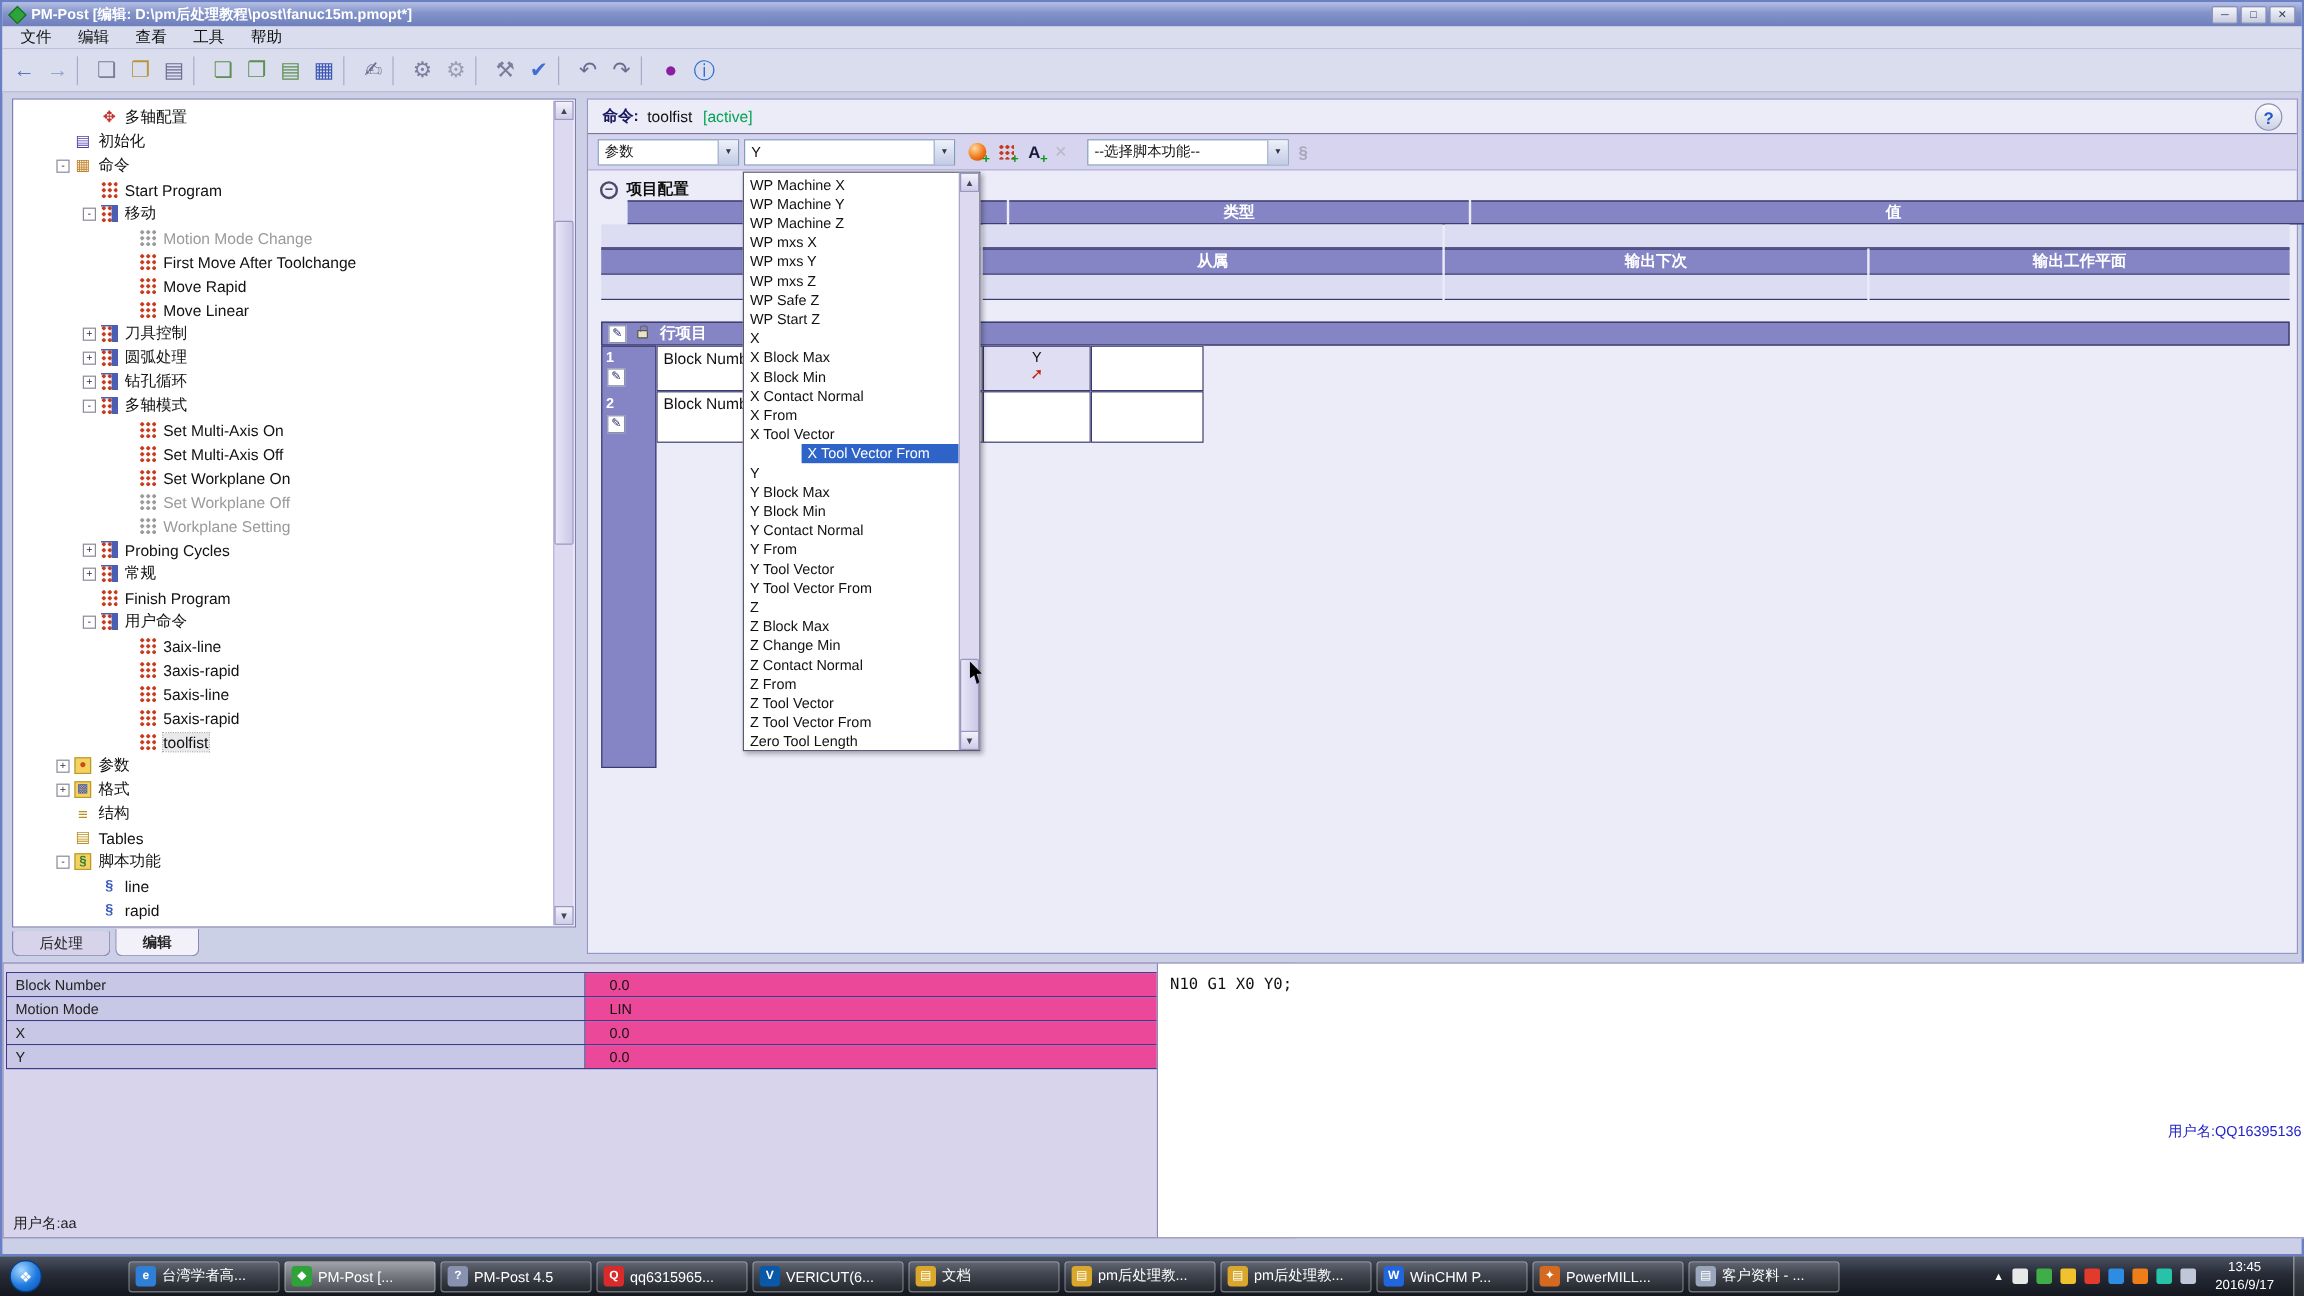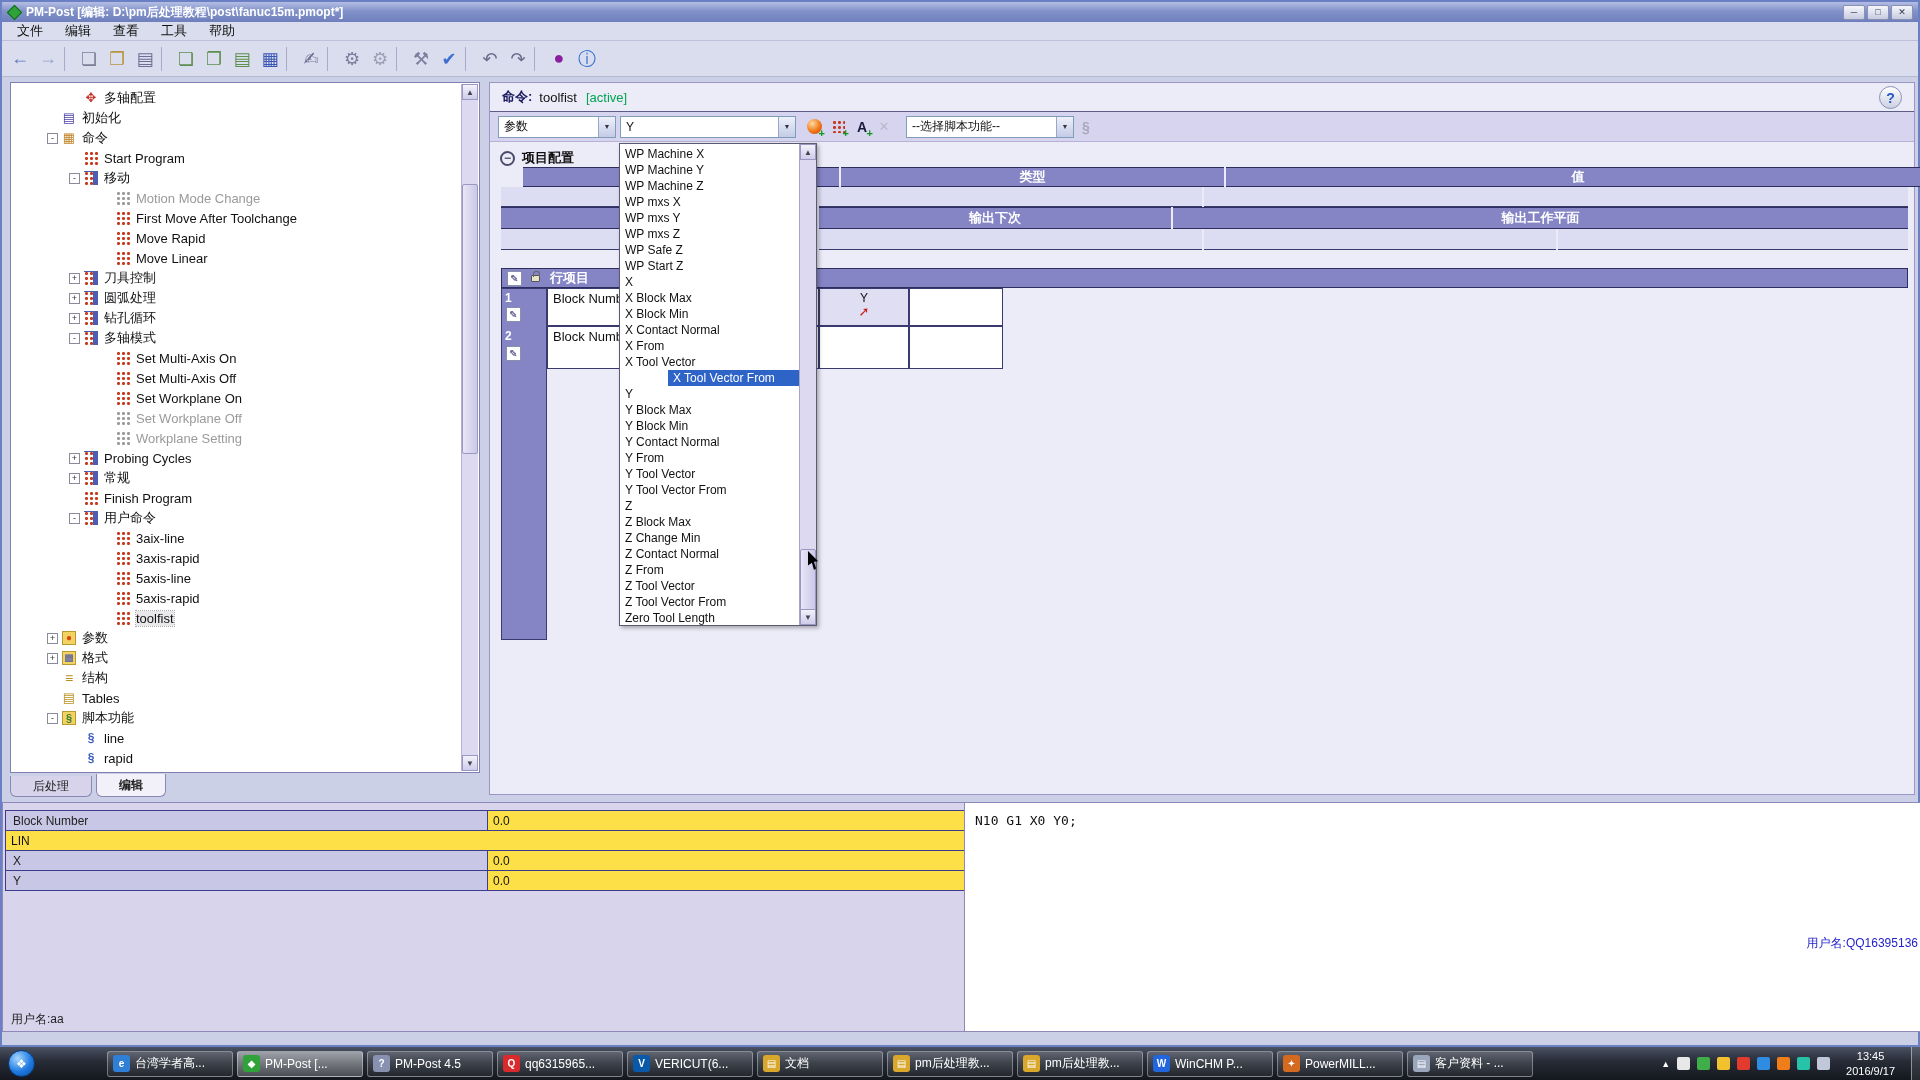--- a/index.html
+++ b/index.html
@@ -120,21 +120,21 @@
   .dscroll .sthumb{top:405px;height:62px;}
   .cursor{position:absolute;left:318px;top:468px;width:13px;height:19px;background:#000;z-index:9;
     clip-path:polygon(0 0,0 76%,30% 62%,46% 100%,62% 92%,46% 56%,78% 54%);filter:drop-shadow(0 0 1px #fff);}
 
   
   .props{position:absolute;left:0;top:800px;width:1077px;height:230px;background:#d7d4ec;border:1px solid #8c89b8;}
   .ptable{position:absolute;left:2px;top:8px;right:3px;}
   .prow{display:flex;height:21px;border:1px solid #3c3c8c;margin-top:-1px;}
   .pk{width:482px;background:#c9c7e6;padding-left:7px;font-size:12px;color:#222;display:flex;align-items:center;
     border-right:1px solid #3c3c8c;}
-  .pv{flex:1;background:#fde047;padding-left:5px;font-size:12px;color:#111;display:flex;align-items:center;position:relative;}
+  .pv{flex:1;background:#ec4899;padding-left:20px;font-size:12px;color:#111;display:flex;align-items:center;position:relative;}
   .prow.hasdd .pv::after{content:"▼";position:absolute;right:4px;font-size:8px;color:#222;}
   .props-user{position:absolute;left:8px;bottom:3px;font-size:12px;color:#222;}
   .codepanel{position:absolute;left:962px;top:800px;width:958px;height:230px;background:#fff;border:1px solid #8c89b8;}
   .code{position:absolute;left:10px;top:10px;font-family:"DejaVu Sans Mono","Liberation Mono",monospace;font-size:13px;color:#111;}
   .code-user{position:absolute;right:3px;top:132px;color:#2323cc;font-size:12px;white-space:nowrap;}
 
   
   .taskbar{position:absolute;left:0;bottom:0;width:1920px;height:33px;
     background:linear-gradient(#4a5161,#262b36 45%,#14171e);display:flex;align-items:center;padding-left:8px;}
   .orb{width:27px;height:27px;border-radius:50%;flex:none;
@@ -493,20 +493,21 @@
       </div>
       <div class="crow light" style="top:104px;height:20px;">
         <span class="cell cA"></span>
           <span class="cell cB"></span>
         <span class="cell cC"></span>
           <span class="cell"></span>
       </div>
       <div class="crow purple" style="top:124px;height:22px;">
         <span class="cell cA"></span>
           <span class="cell cB"></span>
+        <span class="cell cC">从属</span>
         <span class="cell cD">输出下次</span>
         <span class="cell">输出工作平面</span>
       </div>
       <div class="crow light" style="top:146px;height:21px;">
         <span class="cell cA"></span>
           <span class="cell cB"></span>
         <span class="cell cC"></span>
           <span class="cell cD"></span>
         <span class="cell"></span>
       </div>
@@ -580,20 +581,21 @@
     </div>
 
     <div class="props">
       <div class="ptable">
 
       <div class="prow">
             <span class="pk">Block Number</span>
             <span class="pv">0.0</span>
           </div>
           <div class="prow hasdd">
+            <span class="pk">Motion Mode</span>
             <span class="pv">LIN</span>
           </div>
           <div class="prow">
             <span class="pk">X</span>
             <span class="pv">0.0</span>
           </div>
           <div class="prow">
             <span class="pk">Y</span>
             <span class="pv">0.0</span>
           </div>

